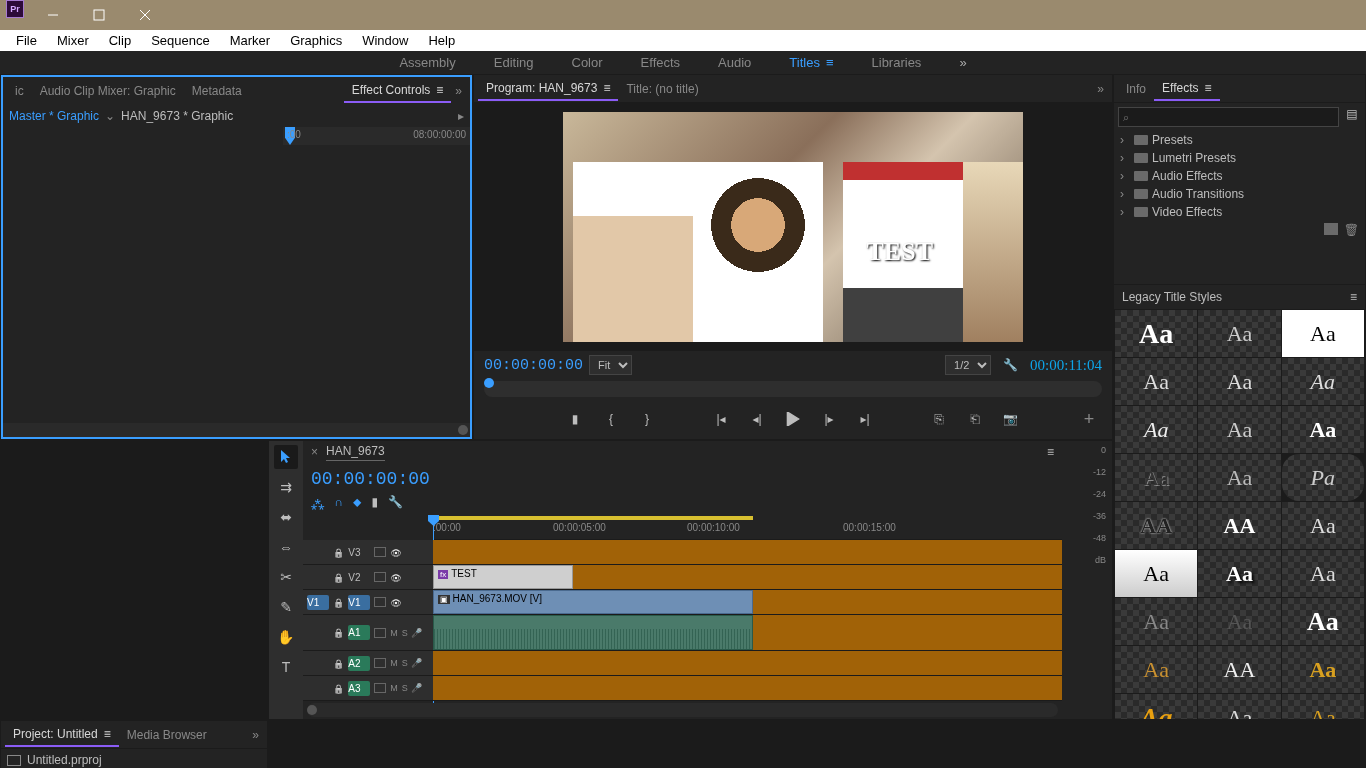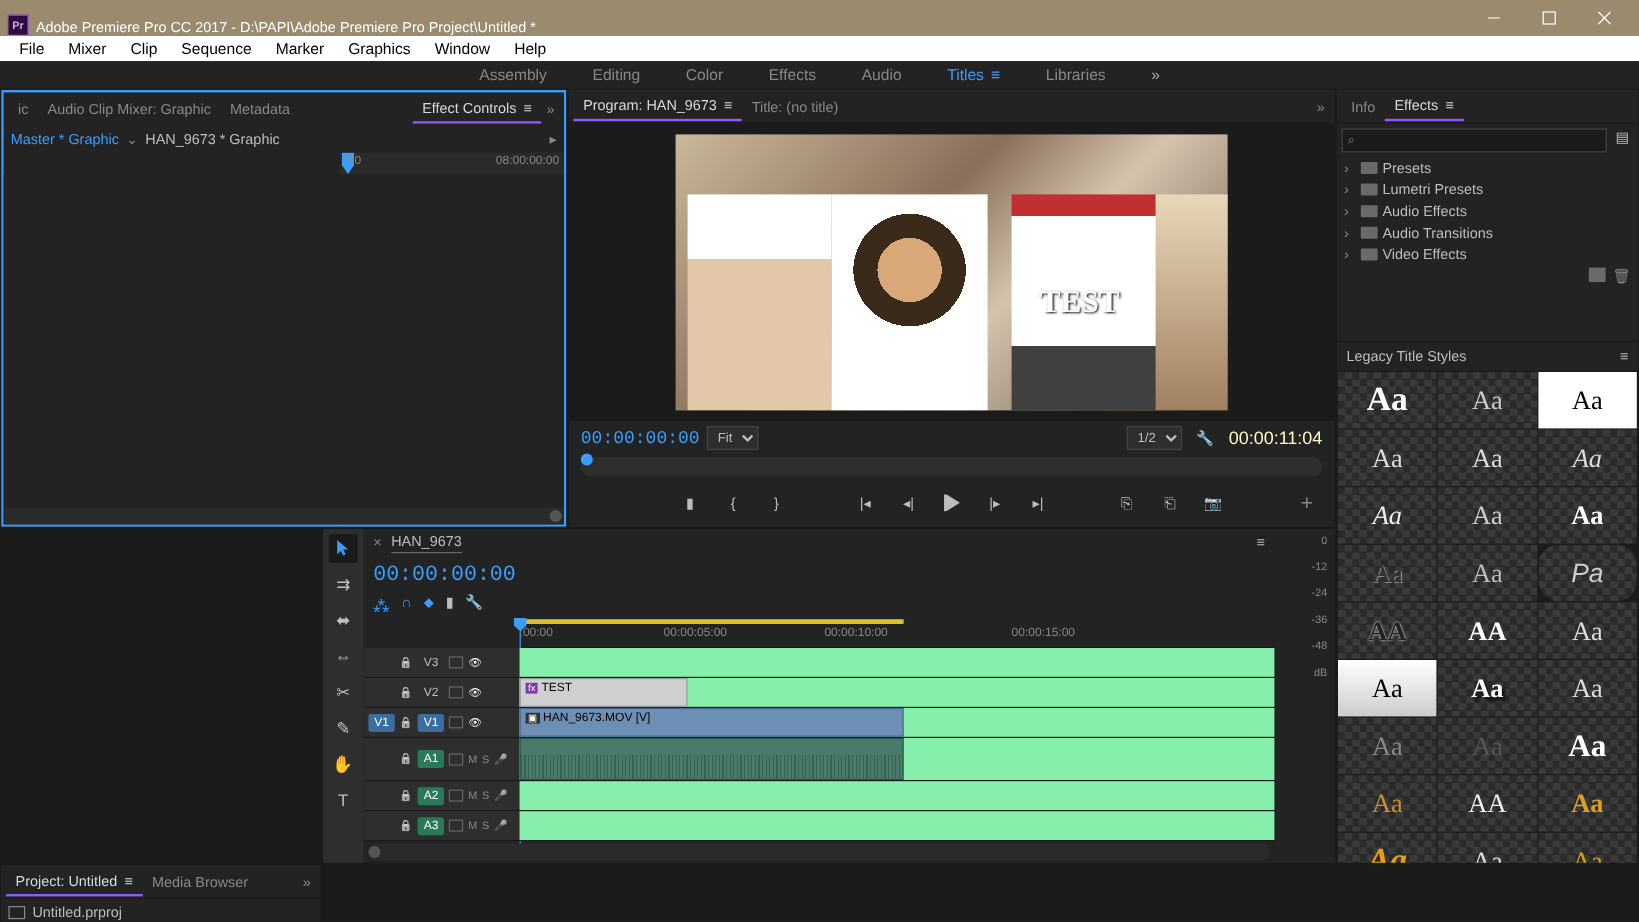--- a/index.html
+++ b/index.html
@@ -1,18 +1,18 @@
 <!DOCTYPE html>
 <html><head>
 <meta charset="utf-8">
 <style>
 * { margin:0; padding:0; box-sizing:border-box; font-family:"Segoe UI",Tahoma,sans-serif; user-select:none; }
 body { width:1366px; height:768px; background:#232323; color:#bdbdbd; font-size:12px; overflow:hidden; display:flex; flex-direction:column; }
 
-.titlebar { height:30px; background:#9a8a6e; display:flex; align-items:flex-end; padding:0 6px; color:#fff; }
+.titlebar { height:30px; background:#9a8a6e; display:flex; align-items:flex-start; padding:0 6px; color:#fff; }
 .titlebar .icon { width:18px; height:18px; background:#2d0b3a; border:1px solid #a67bd1; margin-right:6px; display:flex; align-items:center; justify-content:center; font-size:9px; color:#d4a8ff; font-weight:bold; }
 .titlebar .title { flex:1; font-size:12px; }
 .titlebar .wbtn { width:46px; height:30px; display:flex; align-items:center; justify-content:center; cursor:pointer; }
 .titlebar .wbtn svg { stroke:#fff; stroke-width:1; fill:none; }
 
 .menubar { height:24px; background:#fff; color:#000; display:flex; align-items:center; padding:0 6px; font-size:13px; }
 .menubar .mi { padding:3px 10px; cursor:pointer; }
 
 .wstabs { height:34px; background:#232323; display:flex; align-items:center; justify-content:center; gap:34px; color:#888; font-size:13px; }
 .wstabs .wst { cursor:pointer; padding:4px 2px; }
@@ -47,21 +47,21 @@
 .prog .frame .person { position:absolute; width:120px; height:180px; bottom:0; }
 .prog .frame .p1 { left:10px; background:linear-gradient(#fff 30%,#e2c8a8 30%); }
 .prog .frame .p2 { left:130px; width:130px; background:radial-gradient(circle at 50% 35%,#d8a878 0 20%,#3a2a1a 20% 35%,#fff 35%); }
 .prog .frame .p3 { right:60px; background:linear-gradient(#c03030 10%,#fff 10% 70%,#404040 70%); }
 .prog .frame .p4 { right:-20px; background:linear-gradient(#e8d8b8,#a08060); }
 .prog .frame .overlay { position:absolute; right:90px; top:125px; color:#fff; font-size:26px; font-family:serif; font-weight:bold; text-shadow:1px 1px 2px #000; }
 .prog .ctrlbar { height:28px; display:flex; align-items:center; padding:0 10px; gap:6px; }
 .prog .ctrlbar .tc { color:#3a9eff; font-size:15px; font-family:"Courier New",monospace; }
 .prog .ctrlbar select { background:#2e2e2e; color:#bdbdbd; border:1px solid #444; font-size:11px; height:20px; padding:0 4px; }
 .prog .ctrlbar .sp{flex:1;}
-.prog .ctrlbar .dur { color:#fef9c3; font-size:15px; font-family:Liberation Sans, sans-serif; }
+.prog .ctrlbar .dur { color:#0ea5e9; font-size:15px; font-family:Liberation Serif, serif; }
 .prog .scrub { height:16px; background:#2e2e2e; margin:2px 10px; position:relative; border-radius:8px; }
 .prog .scrub .head { position:absolute; left:0; top:-3px; width:10px; height:10px; background:#3a9eff; border-radius:50%; }
 .prog .tbtns { height:40px; display:flex; align-items:center; justify-content:center; gap:18px; }
 .prog .tbtns .tb { width:18px; height:18px; color:#bdbdbd; cursor:pointer; display:flex; align-items:center; justify-content:center; }
 .prog .tbtns .tb svg { fill:#bdbdbd; stroke:#bdbdbd; }
 .prog .tbtns .plus { position:absolute; right:14px; font-size:18px; color:#888; }
 
 .eff { flex:1; display:flex; flex-direction:column; }
 .eff .srch { display:flex; padding:4px; gap:4px; }
 .eff .srch input { flex:1; background:#1b1b1b; border:1px solid #444; color:#bdbdbd; height:20px; padding:0 18px 0 4px; font-size:11px; }
@@ -93,42 +93,41 @@
 .tl .rul { height:24px; background:#232323; position:relative; border-bottom:1px solid #1b1b1b; margin-left:130px; }
 .tl .rul .rs { position:absolute; top:0; height:4px; background:#d8c030; left:0; width:320px; }
 .tl .rul .play { position:absolute; left:0; top:0; width:1px; height:200px; background:#3a9eff; }
 .tl .rul .play::before { content:""; position:absolute; top:-1px; left:-5px; width:11px; height:11px; background:#3a9eff; clip-path:polygon(0 0,100% 0,100% 55%,50% 100%,0 55%); }
 .tl .rul .rl { position:absolute; top:6px; font-size:10px; color:#888; }
 .tl .tracks { flex:1; position:relative; display:flex; flex-direction:column; }
 .tl .track { display:flex; height:25px; border-bottom:1px solid #1b1b1b; }
 .tl .track.tall{height:36px;}
 .tl .track .th { width:130px; background:#2e2e2e; display:flex; align-items:center; gap:4px; padding:0 4px; font-size:10px; }
 .tl .track .th .lk::before{content:"🔒";font-size:9px;filter:grayscale(1);}
-.tl .track .th .lab { width:22px; text-align:center; padding:2px 0; border-radius:2px; font-size:10px; }
+.tl .track .th .lab { width:22px; padding:2px 0; border-radius:2px; font-size:10px; }
 .tl .track .th .lab.v { background:#3a6ea0; color:#fff; }
 .tl .track .th .lab.a { background:#2a7a5a; color:#fff; }
 .tl .track .th .lab.src { background:#3a6ea0; color:#fff; }
 .tl .track .th .eye::before{content:"👁";font-size:9px;filter:grayscale(1) brightness(1.5);}
 .tl .track .th .ico{width:12px;height:10px;border:1px solid #666;}
 .tl .track .th .m{font-size:9px;color:#888;}
-.tl .track .tb { flex:1; background:#86efac; position:relative; }
+.tl .track .tb { flex:1; background:#a16207; position:relative; }
 .tl .clip { position:absolute; top:0; height:100%; font-size:10px; padding:2px 4px; overflow:hidden; white-space:nowrap; }
 .tl .clip.vid { background:#6e8fb5; border:1px solid #4a6a8f; color:#000; }
 .tl .clip.gfx { background:#cfcfcf; border:1px solid #999; color:#000; }
 .tl .clip.aud { background:#4a7a6a; border:1px solid #2a5a4a; color:#000; }
 .tl .clip .wave { position:absolute; left:0; right:0; bottom:0; height:60%; background:repeating-linear-gradient(90deg,#2a5a4a 0 1px,transparent 1px 3px); opacity:.7; }
 .tl .meters { background:#232323; display:flex; flex-direction:column; padding:4px 2px; font-size:9px; color:#888; align-items:center; gap:12px; }
 .tl .meters .db { text-align:right; width:100%; padding-right:4px; }
 </style>
 </head>
 <body>
 
 <div class="titlebar">
   <div class="icon">Pr</div>
-  <div class="title">Adobe Premiere Pro CC 2017 - D:\PAPI\Adobe Premiere Pro Project\Untitled *</div>
   <div class="wbtn">
       <svg width="12" height="12">
         <line x1="1" y1="6" x2="11" y2="6"></line>
       </svg>
     </div>
   <div class="wbtn">
       <svg width="12" height="12">
         <rect x="1" y="1" width="10" height="10"></rect>
       </svg>
     </div>
@@ -298,21 +297,21 @@
           <div class="cell" style="color: rgb(204, 204, 204); font-family: serif;">Aa</div>
           <div class="cell" style="color: rgb(0, 0, 0); background: rgb(255, 255, 255); font-family: serif;">Aa</div>
           <div class="cell" style="color: rgb(221, 221, 221);">Aa</div>
           <div class="cell" style="color: rgb(221, 221, 221); font-family: serif;">Aa</div>
           <div class="cell" style="color: rgb(221, 221, 221); font-family: cursive; font-style: italic;">Aa</div>
           <div class="cell" style="color: rgb(238, 238, 238); font-family: serif; font-style: italic;">Aa</div>
           <div class="cell" style="color: rgb(204, 204, 204); font-family: serif;">Aa</div>
           <div class="cell" style="color: rgb(255, 255, 255); font-weight: bold;">Aa</div>
           <div class="cell" style="color: rgb(51, 51, 51); text-shadow: rgb(136, 136, 136) 1px 1px 0px;">Aa</div>
           <div class="cell" style="color: rgb(187, 187, 187); font-family: serif;">Aa</div>
-          <div class="cell" style="color: rgb(204, 204, 204); font-family: Liberation Sans, sans-serif; font-style: italic; border-radius: 17px;">Pa</div>
+          <div class="cell" style="color: rgb(204, 204, 204); font-family: Liberation Serif, serif; font-style: italic; border-radius: 17px;">Pa</div>
           <div class="cell" style="color: rgb(34, 34, 34); font-weight: 900; text-shadow: rgb(255, 255, 255) 0px 0px 2px;">AA</div>
           <div class="cell" style="color: rgb(255, 255, 255); font-weight: 900;">AA</div>
           <div class="cell" style="color: rgb(221, 221, 221); font-family: serif;">Aa</div>
           <div class="cell" style="color: rgb(0, 0, 0); background: linear-gradient(rgb(255, 255, 255), rgb(204, 204, 204));">Aa</div>
           <div class="cell" style="color: rgb(255, 255, 255); font-weight: bold; text-shadow: rgb(0, 0, 0) 2px 2px 3px;">Aa</div>
           <div class="cell" style="color: rgb(221, 221, 221);">Aa</div>
           <div class="cell" style="color: rgb(136, 136, 136); font-family: serif;">Aa</div>
           <div class="cell" style="color: rgb(85, 85, 85); font-family: serif;">Aa</div>
           <div class="cell" style="color: rgb(255, 255, 255); font-weight: 900; font-size: 26px;">Aa</div>
           <div class="cell" style="color: rgb(200, 144, 48); font-family: serif;">Aa</div>

